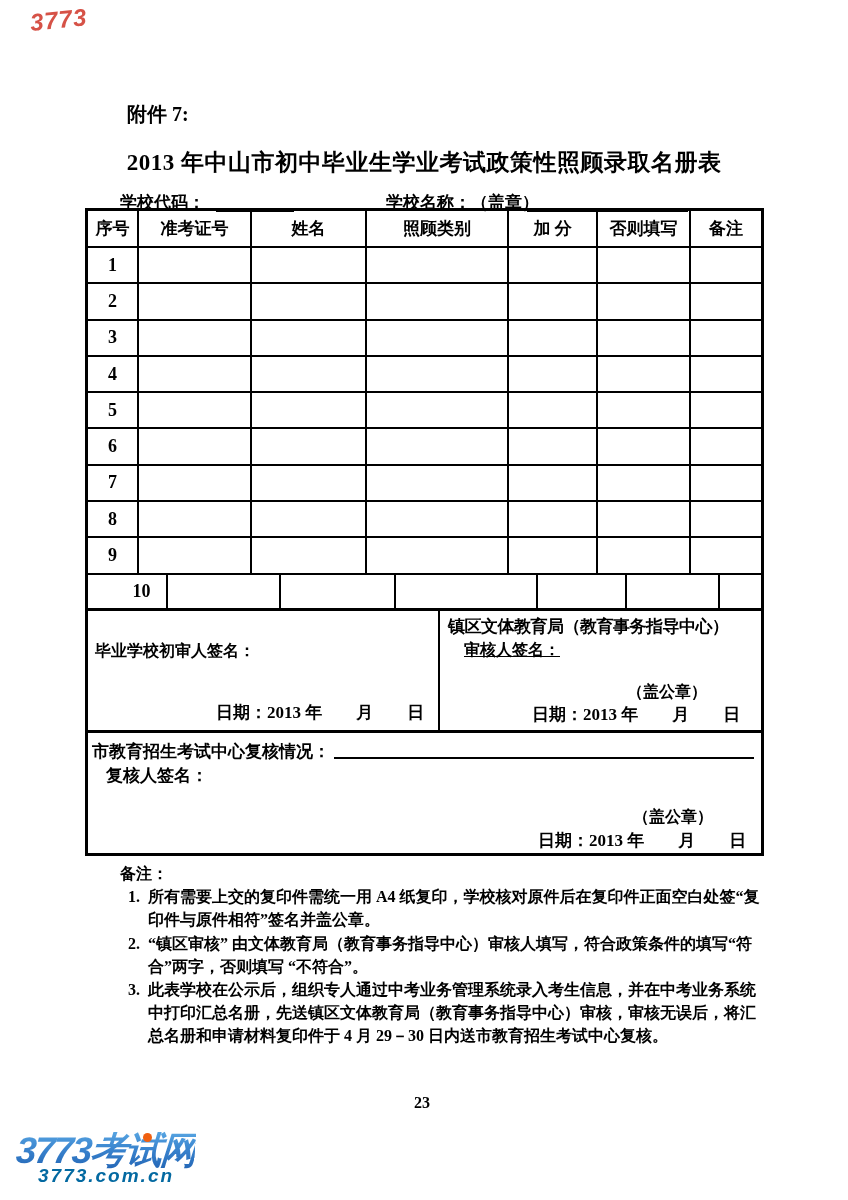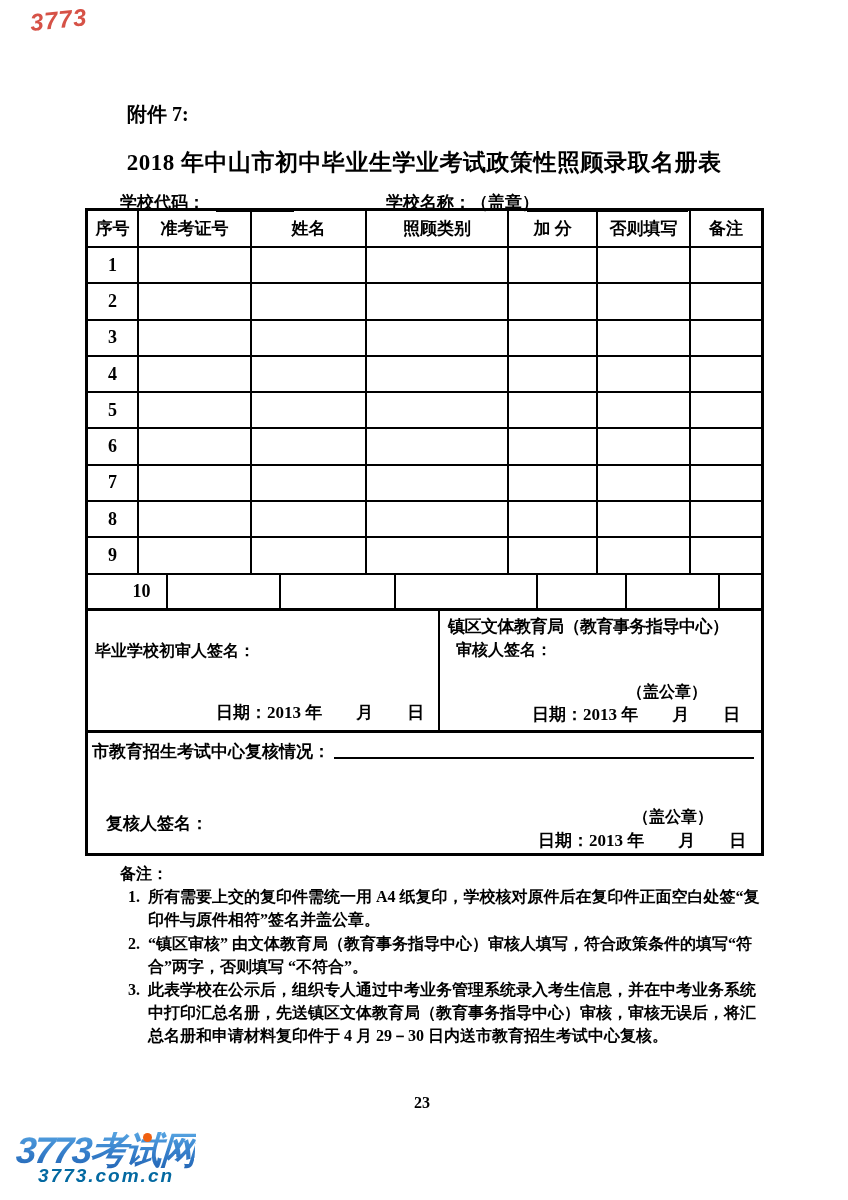--- a/index.html
+++ b/index.html
@@ -68,21 +68,21 @@
     color:#0369a1;letter-spacing:2px;}
 </style>
 </head>
 <body>
 
 <div id="page" data-name="document-page">
 
   <div class="abs red-mark" data-name="red-watermark">3773</div>
 
   <div class="abs attachment" data-name="attachment-label">附件 7:</div>
-  <div class="abs doc-title" data-name="page-title">2018 年中山市初中毕业生学业考试政策性照顾录取名册表</div>
+  <div class="abs doc-title" data-name="page-title">2013 年中山市初中毕业生学业考试政策性照顾录取名册表</div>
 
   <span class="abs school-label" style="left:120px;" data-name="school-code-label">学校代码：</span>
   <span class="abs u-line" style="left:216px;top:193px;width:78px;" data-name="school-code-blank-line"></span>
   <span class="abs school-label" style="left:378px;margin-left:8px;" data-name="school-name-label">学校名称：（盖章）</span>
   <span class="abs u-line" style="left:527px;top:193px;width:161px;" data-name="school-name-blank-line"></span>
 
   <div class="abs" id="form-frame" data-name="roster-table">
 
     <div class="t-row header" data-name="table-header-row">
       <div class="t-cell c0" data-name="header-seq">序号</div>
@@ -185,30 +185,30 @@
         <div class="t-cell c6" data-name="empty-cell"></div>
     </div>
 
     <div id="sign-section" data-name="signature-section">
       <div id="sign-left" data-name="school-signoff-cell">
         <span class="abs form-text" style="left:7px;top:30px;" data-name="school-signer-label">毕业学校初审人签名：</span>
         <span class="abs form-text" style="left:128px;top:90px;font-size:17px;" data-name="school-sign-date">日期：2013 年　　月　　日</span>
       </div>
       <div id="sign-right" data-name="town-signoff-cell">
         <span class="abs org-text" style="left:6px;top:4px;" data-name="town-org-label">镇区文体教育局（教育事务指导中心）</span>
-        <span class="abs form-text" style="left:14px;top:29px;" data-name="town-signer-label">审核人签名：</span>
+        <span class="abs form-text" style="left:22px;top:29px;text-decoration:underline;" data-name="town-signer-label">审核人签名：</span>
         <span class="abs form-text" style="left:185px;top:71px;" data-name="town-seal-label">（盖公章）</span>
         <span class="abs form-text" style="left:90px;top:92px;font-size:17px;" data-name="town-sign-date">日期：2013 年　　月　　日</span>
       </div>
     </div>
 
     <div id="review-section" data-name="city-review-section">
       <span class="abs form-text" style="left:4px;top:7px;font-size:17px;" data-name="city-review-label">市教育招生考试中心复核情况：</span>
       <div class="abs review-underline" data-name="city-review-blank-line"></div>
-      <span class="abs form-text" style="left:18px;top:31px;font-size:17px;margin-top:48px;" data-name="city-reviewer-label">复核人签名：</span>
+      <span class="abs form-text" style="left:18px;top:31px;font-size:17px;" data-name="city-reviewer-label">复核人签名：</span>
       <span class="abs form-text" style="left:545px;top:74px;" data-name="city-seal-label">（盖公章）</span>
       <span class="abs form-text" style="left:450px;top:96px;font-size:17px;" data-name="city-review-date">日期：2013 年　　月　　日</span>
     </div>
 
   </div>
 
   <div class="abs" id="notes" data-name="notes-block">
     <div class="note-line notes-title" data-name="notes-title">备注：</div>
     <div class="note-line note-first" data-name="note-line"><span class="note-num" data-name="note-number">1.</span><span data-name="note-text">所有需要上交的复印件需统一用 A4 纸复印，学校核对原件后在复印件正面空白处签“复</span></div>
     <div class="note-line note-first" data-name="note-line"><span class="note-num" data-name="note-number"></span><span data-name="note-text">印件与原件相符”签名并盖公章。</span></div>

